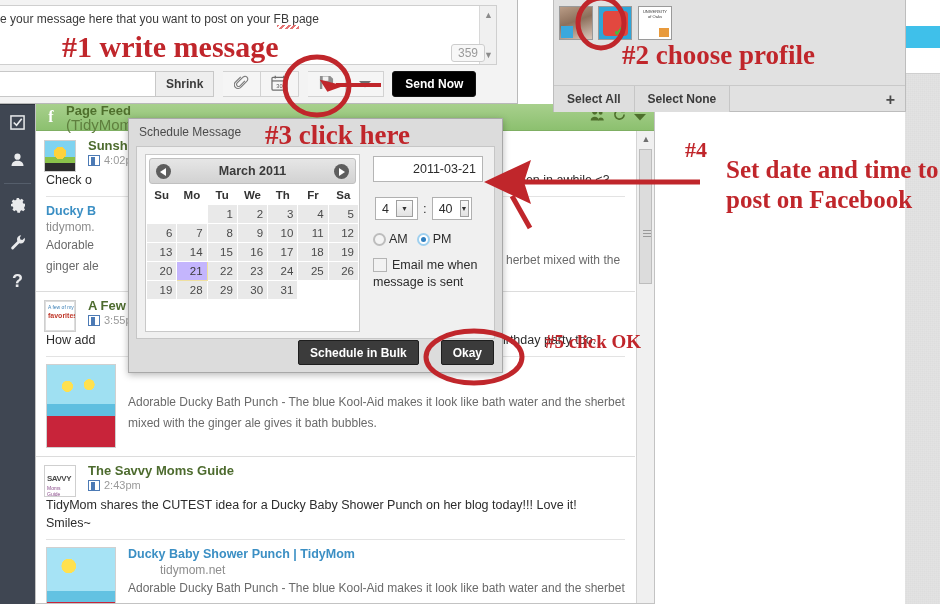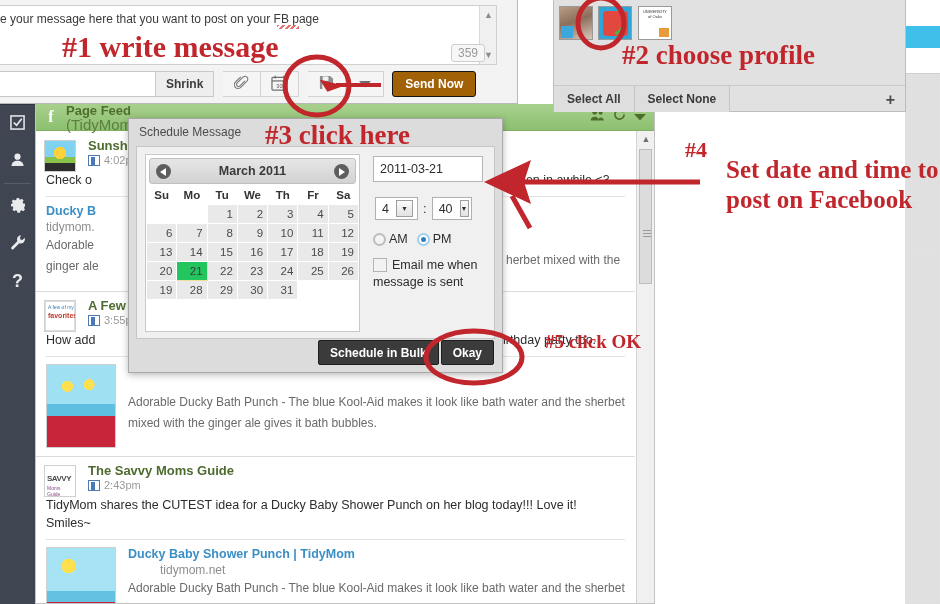--- a/index.html
+++ b/index.html
@@ -92,21 +92,21 @@
     font-weight:bold; font-size:12px; color:#3b3b3b; padding:0 10px;
     cursor:default;
   }
   .ticon {
     width:38px; height:26px; display:flex; align-items:center; justify-content:center;
     background:#f5f5f5; border:1px solid #d2d2d2; border-left:none; color:#6f6f6f;
   }
   #sendnow {
     margin-left:8px; height:26px; padding:0 12px;
     display:flex; align-items:center; justify-content:center;
-    background:#a16207; color:#fff; font-weight:bold; font-size:12px;
+    background:#000000; color:#fff; font-weight:bold; font-size:12px;
     border:1px solid #141414; border-radius:3px;
   }
   .sep { width:9px; }
 
   
   #profiles {
     position:absolute; left:553px; top:0; width:353px; height:112px;
     background:#e1e1e1; border:1px solid #bdbdbd; border-top:none;
     z-index:23;
   }
@@ -290,27 +290,27 @@
   table.cal { width:100%; border-collapse:collapse; margin-top:2px; }
   table.cal th {
     font-size:11.5px; font-weight:bold; color:#333; padding:2px 0 3px 0; text-align:center;
     width:14.2%;
   }
   table.cal td {
     font-size:11.5px; color:#4a4a4a; text-align:right; padding:2px 4px 2px 0;
     height:19px; background:#e9e9e9; border:1px solid #fff;
   }
   table.cal td.empty { background:#fff; border-color:#fff; }
-  table.cal td.sel { background:#22c55e; border-color:#efe0a0; color:#3a3a3a; }
+  table.cal td.sel { background:#c4b5fd; border-color:#efe0a0; color:#3a3a3a; }
 
   
   #dateinput {
     position:absolute; left:236px; top:9px; width:110px; height:26px;
     background:#fff; border:1px solid #b5b5b5;
-    font-size:12.5px; color:#2c2c2c; padding:5px 6px;
+    font-size:12.5px; color:#2c2c2c; padding:5px 6px;text-align:right;
   }
   #timerow { position:absolute; left:238px; top:50px; display:flex; align-items:center; gap:3px;}
   .tsel {
     height:23px; background:#fff; border:1px solid #b0b0b0;
     display:flex; align-items:center; padding-left:6px; gap:5px;
     font-size:12.5px; color:#2c2c2c;
   }
   .tsel .caret {
     width:17px; height:17px; margin:0 2px 0 2px;
     background:linear-gradient(#fafafa,#e2e2e2); border:1px solid #9f9f9f;
@@ -330,21 +330,21 @@
            border-radius:50%; background:#2f7fc0; }
   #emailrow {
     position:absolute; left:236px; top:110px; width:135px;
     font-size:12.5px; color:#2c2c2c; line-height:1.35;
   }
   #emailrow .cb {
     float:left; width:14px;height:14px; border:1px solid #b4b4b4; background:#f2f2f2;
     margin:1px 5px 0 0;
   }
   #schedfoot {
-    position:absolute; right:8px; bottom:7px; display:flex; gap:2px;
+    position:absolute; right:8px; bottom:7px; display:flex; gap:22px;
   }
   .dlgbtn {
     height:25px; padding:0 11px; display:flex; align-items:center;
     background:#3b3b3b; color:#fff; font-size:12px; font-weight:bold;
     border:1px solid #1e1e1e; border-radius:2px;
   }
 
   
   #anno { position:absolute; inset:0; z-index:70; pointer-events:none; }
   .rtext {

